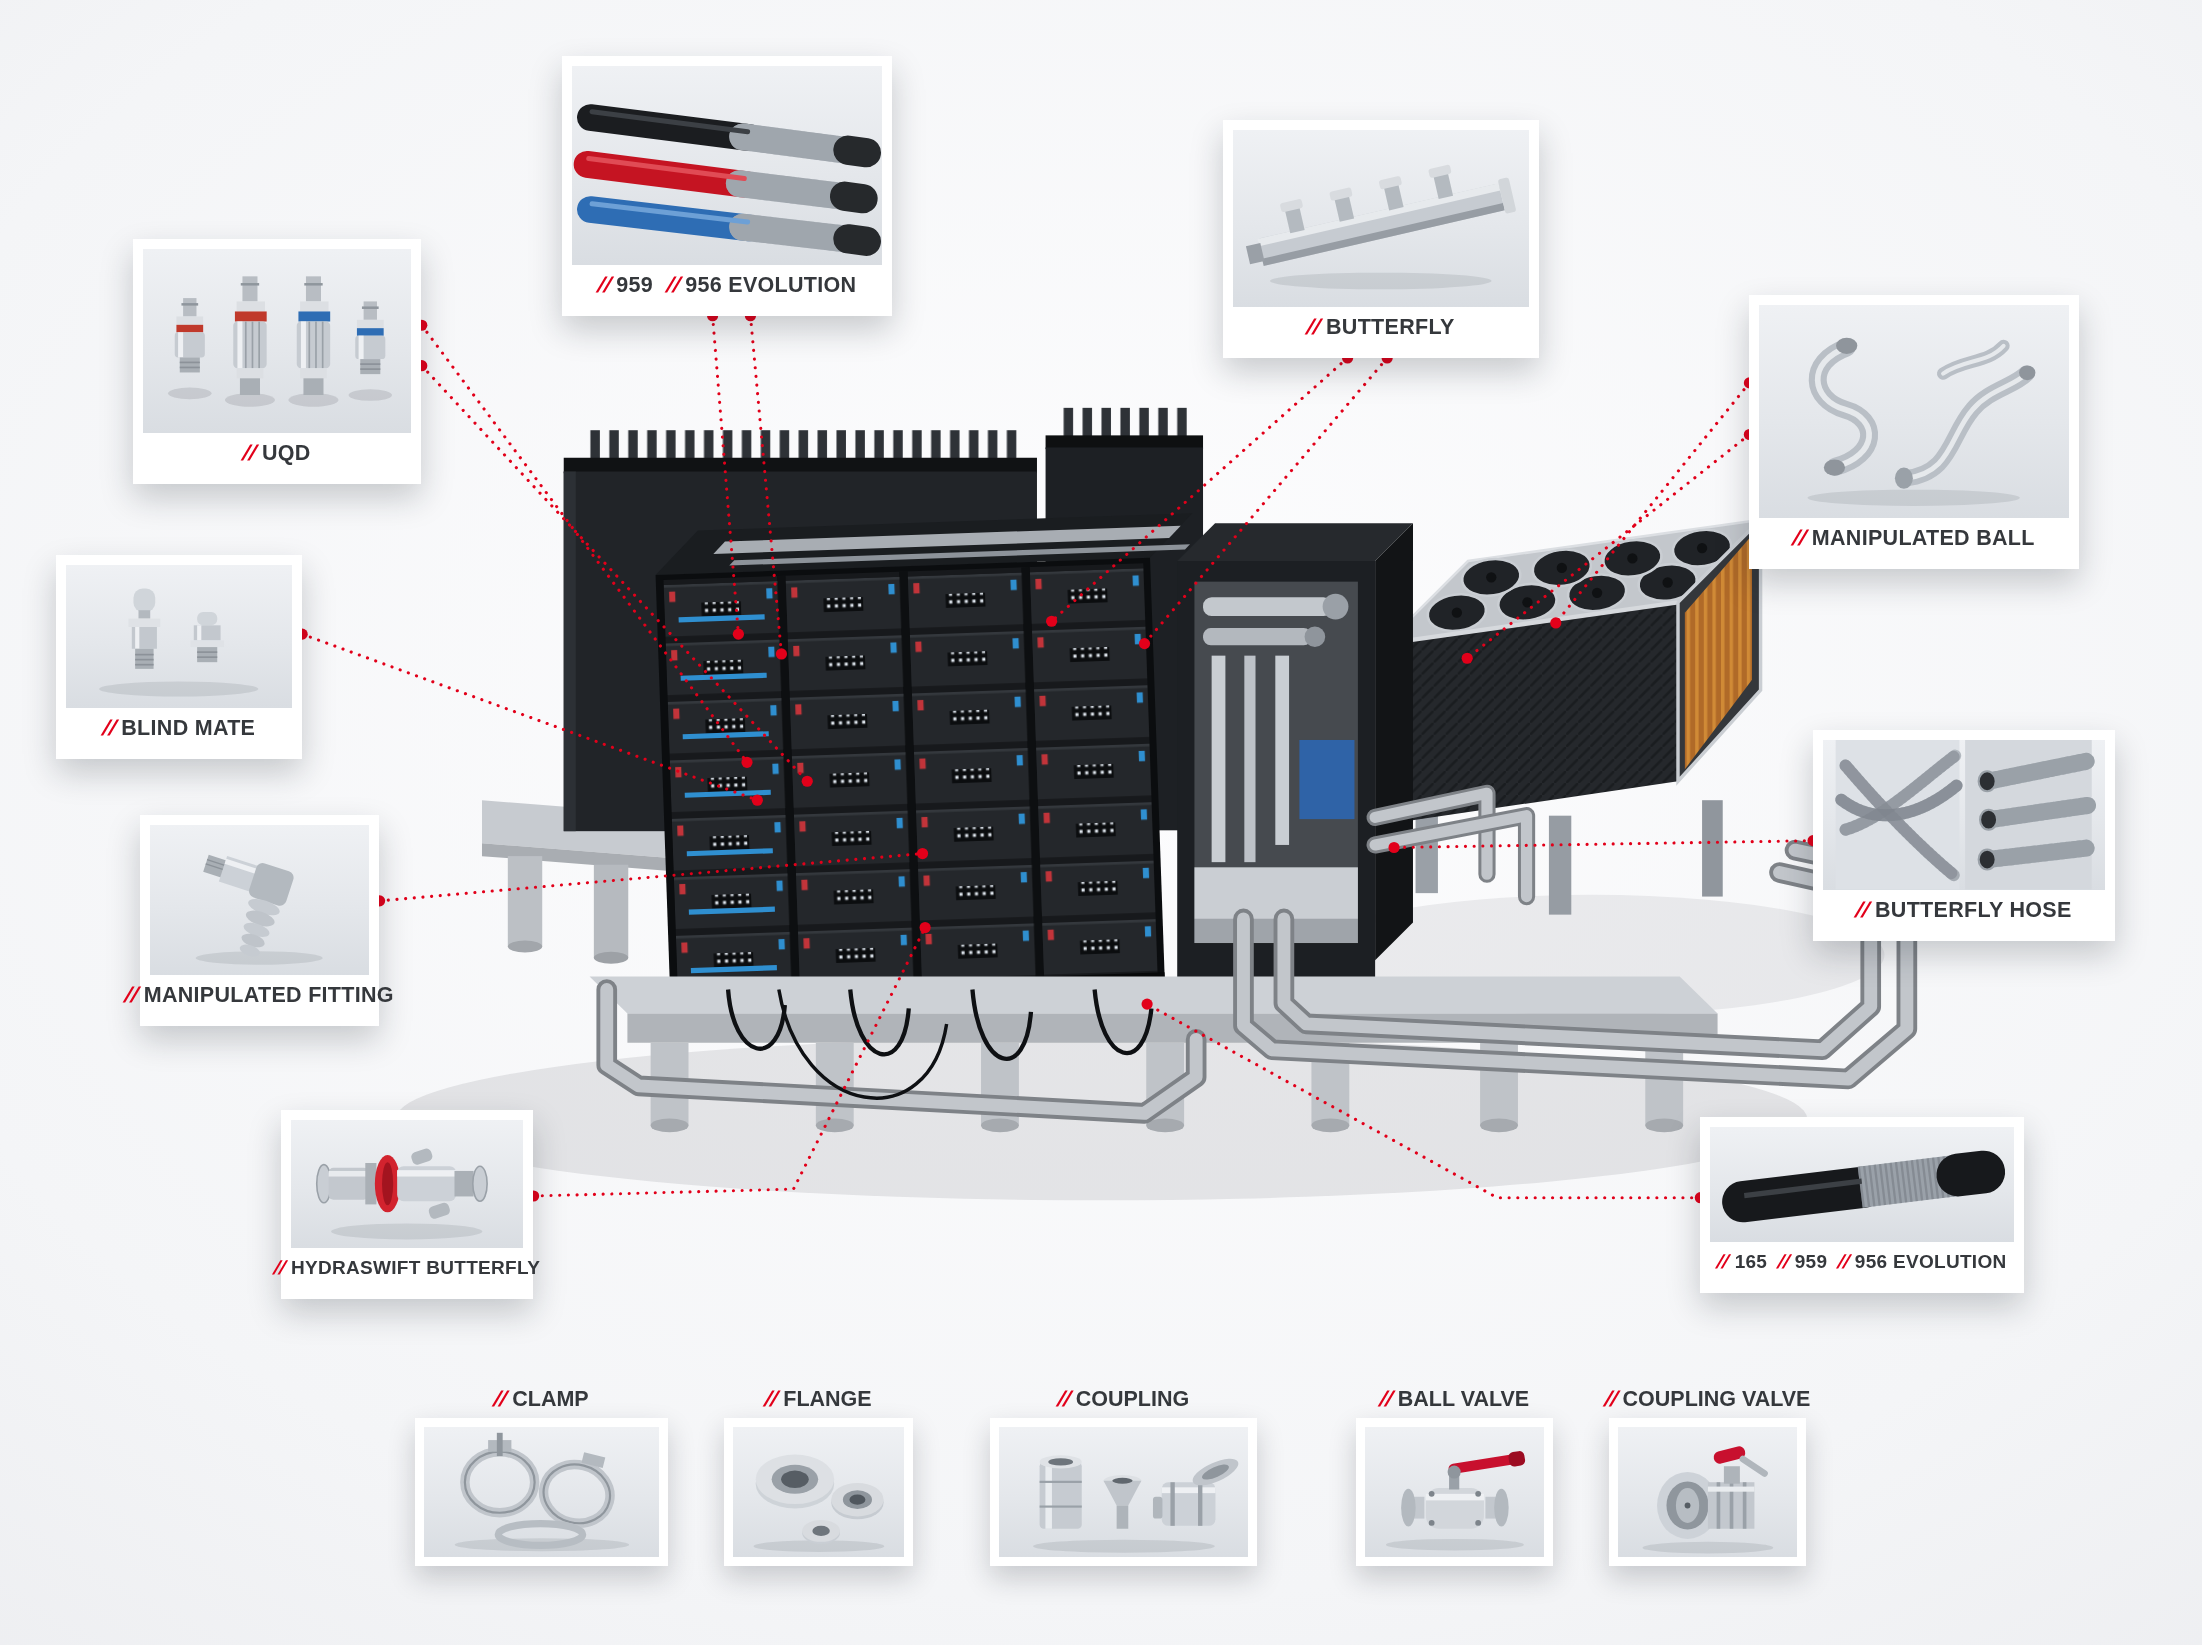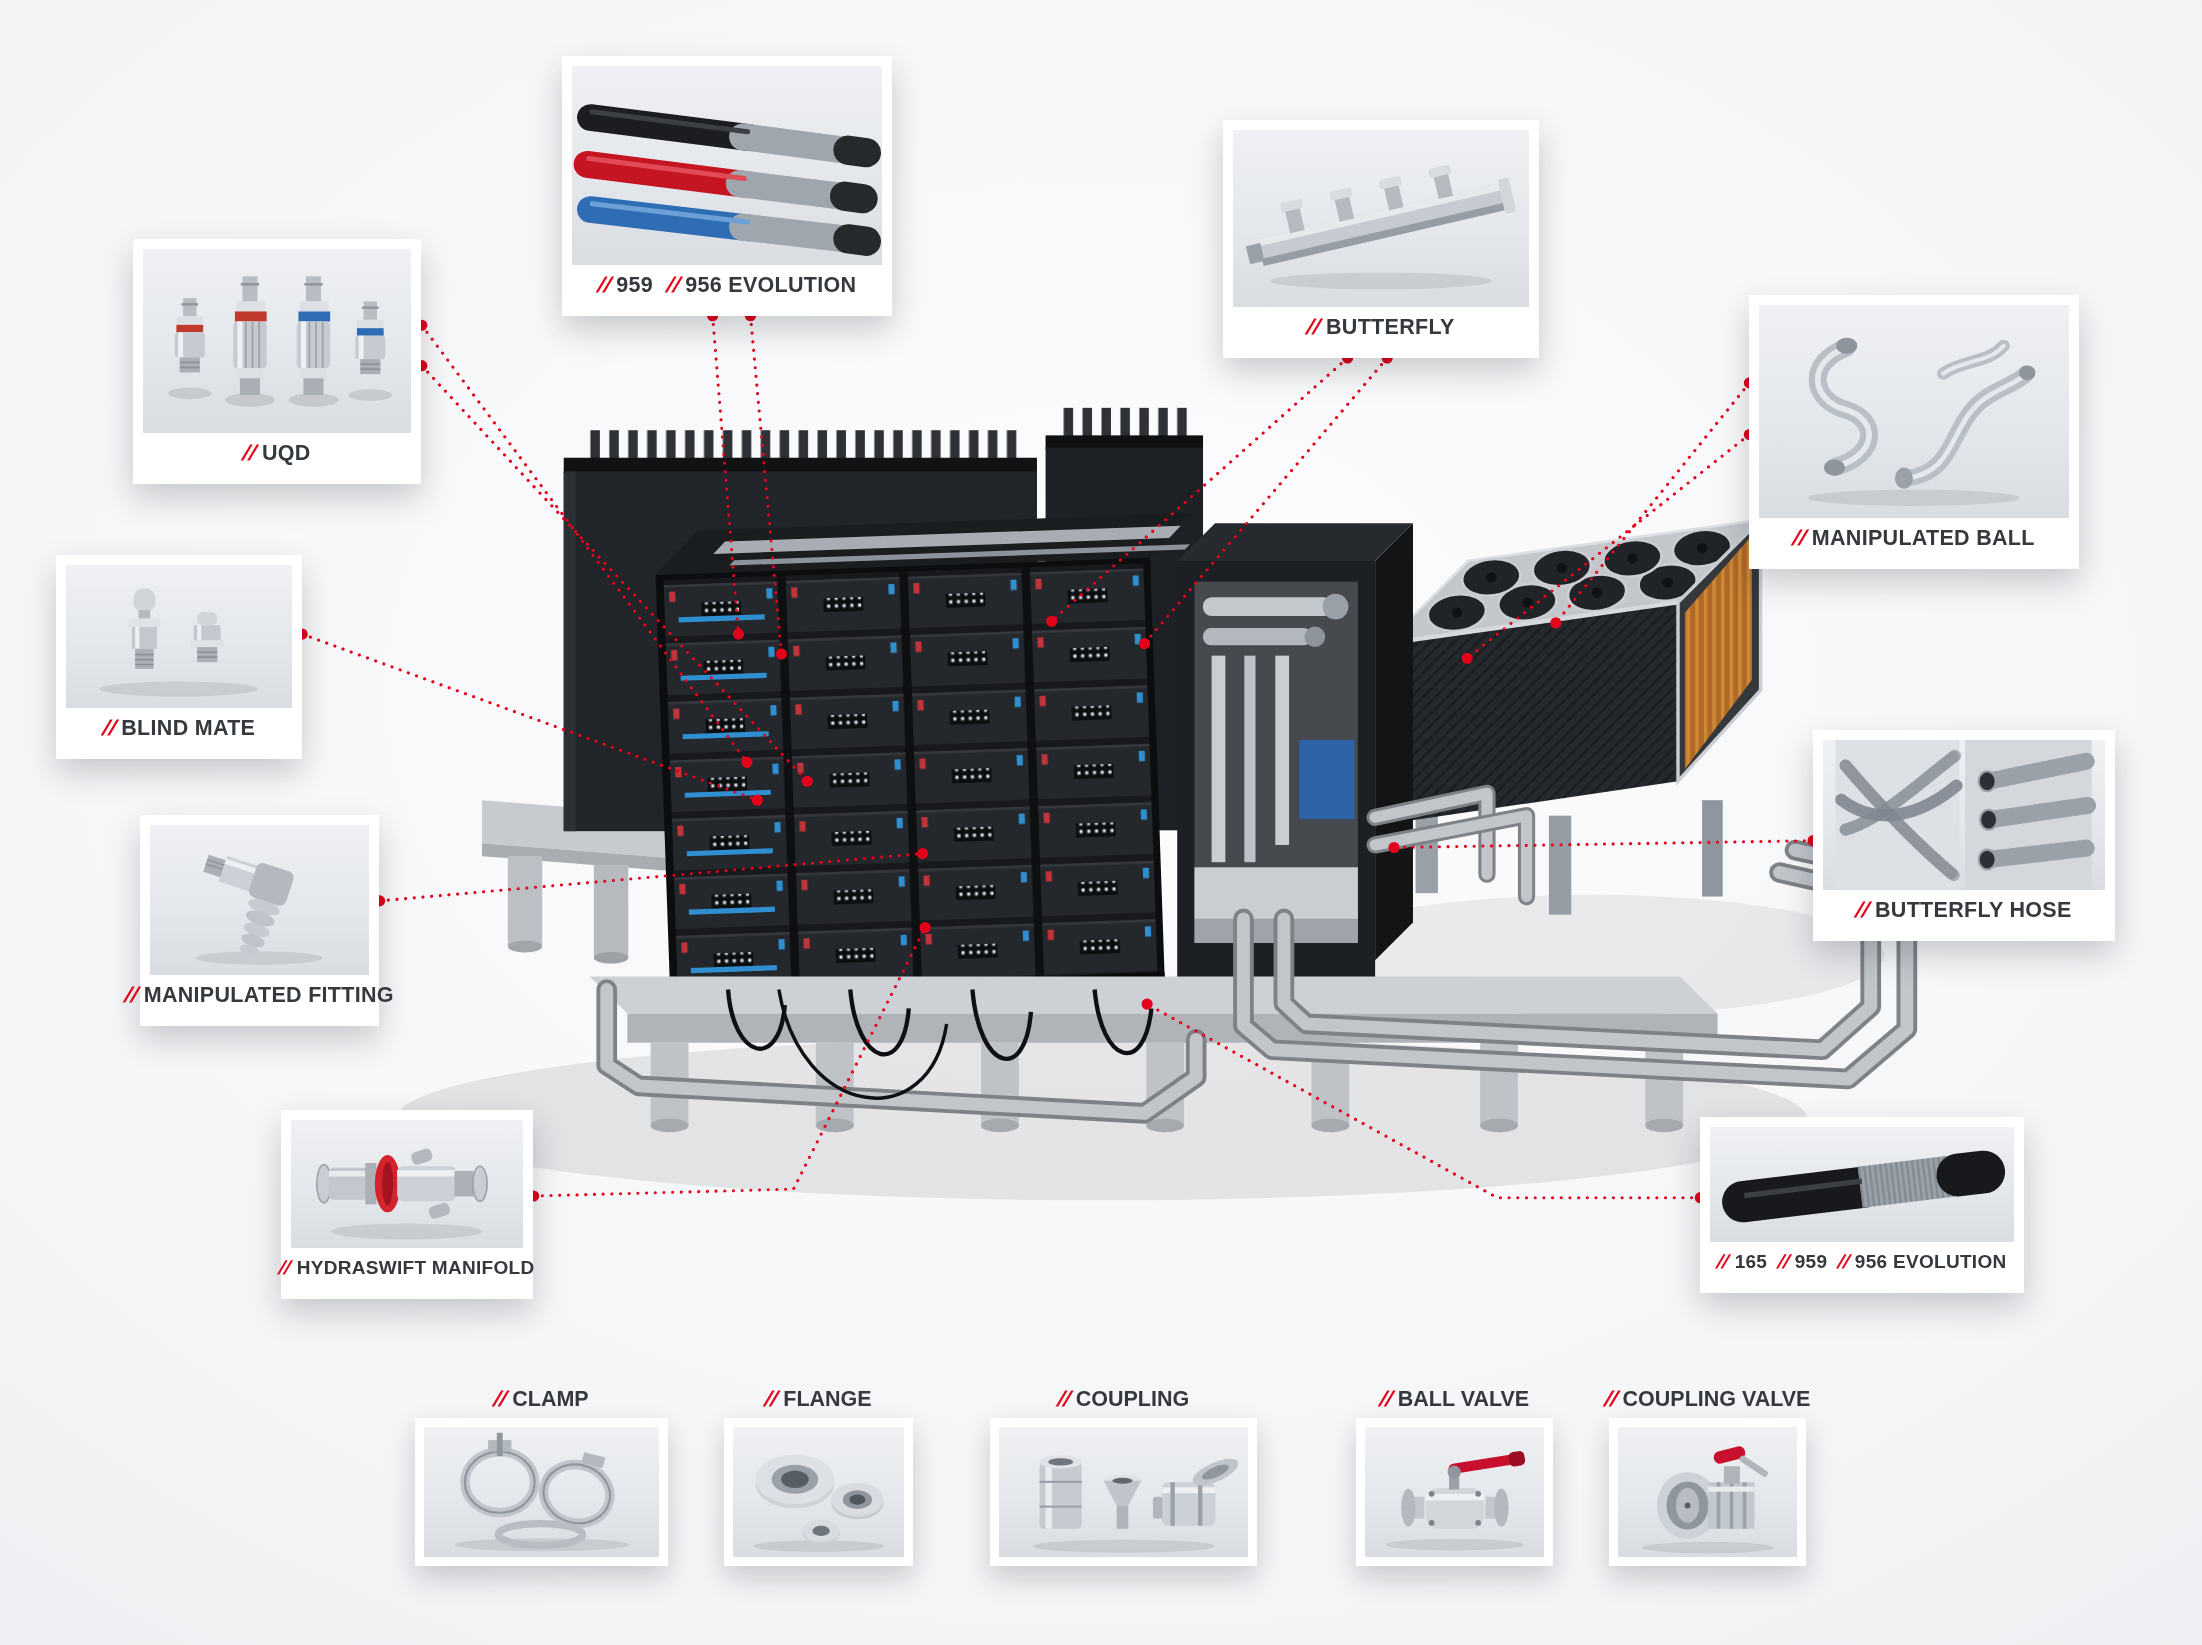--- a/index.html
+++ b/index.html
@@ -530,21 +530,21 @@
       <rect x="128" y="63" width="74" height="8" fill="#eef0f3"></rect>
       <rect x="146" y="38" width="26" height="16" rx="6" fill="#b3b9bf" transform="rotate(-18 159 46)"></rect>
       <rect x="168" y="106" width="26" height="16" rx="6" fill="#b3b9bf" transform="rotate(-18 181 114)"></rect>
       <rect x="200" y="64" width="24" height="32" fill="#aab0b6"></rect>
       <ellipse cx="232" cy="80" rx="9" ry="22" fill="#c9ced4" stroke="#9aa1a8" stroke-width="2"></ellipse>
     </svg>
   </div>
   <div class="cap small">
     <span class="part">
         <span class="slash">//</span>
-        <span>HYDRASWIFT MANIFOLD</span>
+        <span>HYDRASWIFT BUTTERFLY</span>
       </span>
   </div>
 </div>
 
 <div class="card" style="left:1700px;top:1117px;width:324px;height:176px">
   <div class="imgbox">
     <svg viewBox="0 0 340 150">
       <path d="M14,98 L172,79" stroke="#17191c" stroke-width="54" stroke-linecap="round" fill="none"></path>
       <path d="M168,79 L300,63" stroke="#9aa1a9" stroke-width="54" fill="none"></path>
       <path d="M168,79 L300,63" stroke="#6f757d" stroke-width="54" stroke-dasharray="3 4" opacity=".5" fill="none"></path>

